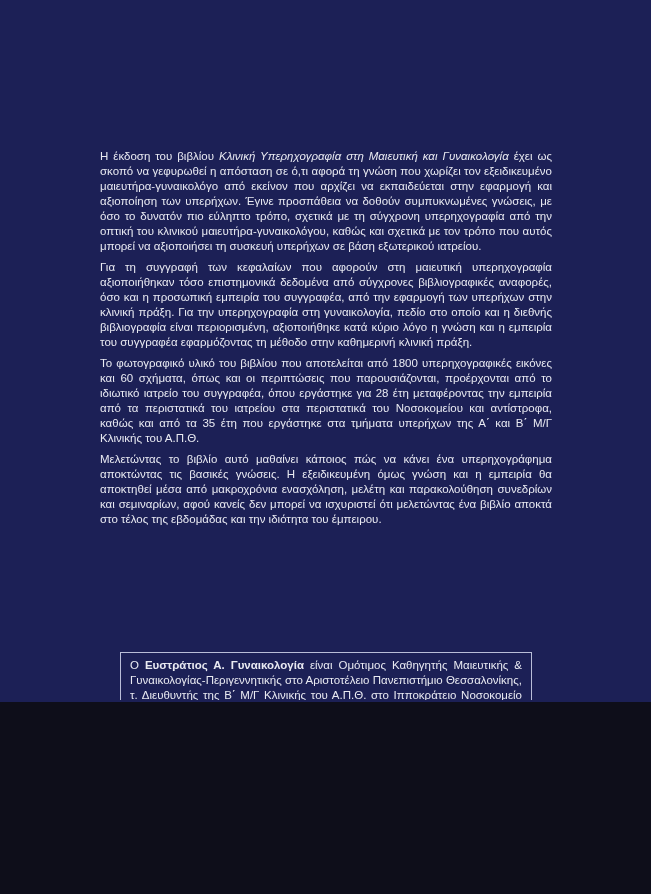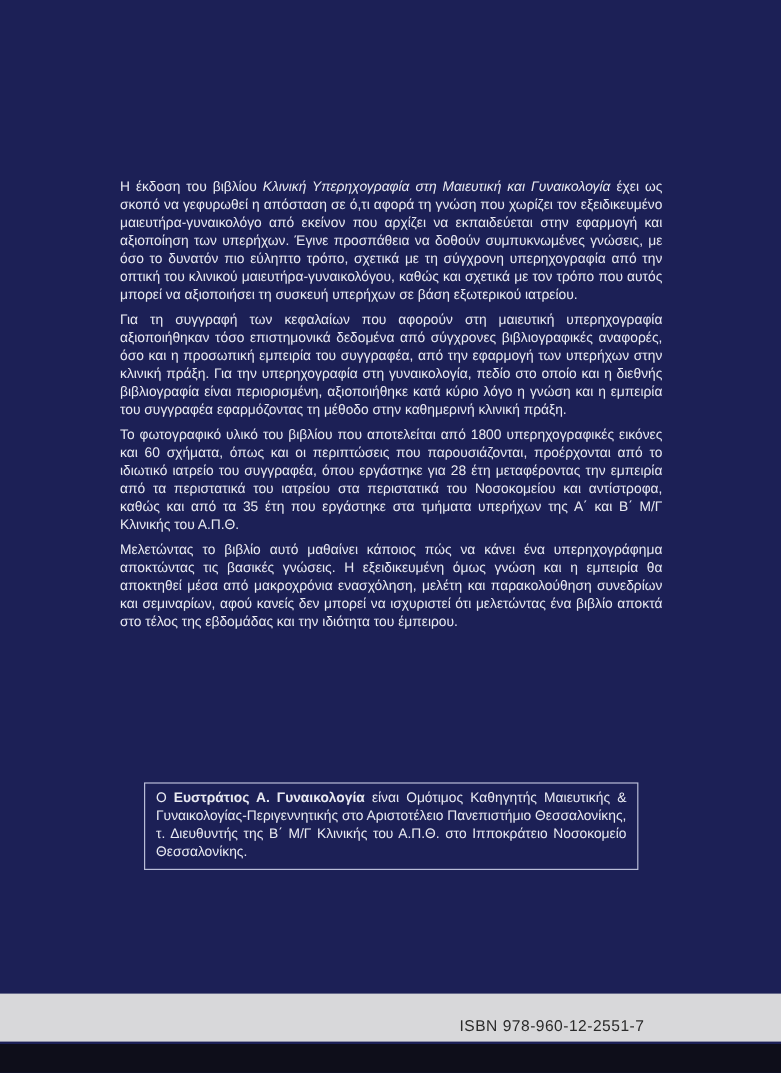--- a/index.html
+++ b/index.html
@@ -3,21 +3,21 @@
 <meta charset="utf-8">
 <style>
   html, body {
     margin: 0;
     padding: 0;
     background: #0e0e1a;
   }
   .page {
     position: relative;
     width: 651px;
-    height: 870px;
+    height: 702px;
     background: #1c2056;
     overflow: hidden;
     font-family: "Liberation Sans", "DejaVu Sans", sans-serif;
     -webkit-font-smoothing: antialiased;
   }
   .synopsis {
     position: absolute;
     top: 149px;
     left: 100px;
     width: 452px;

